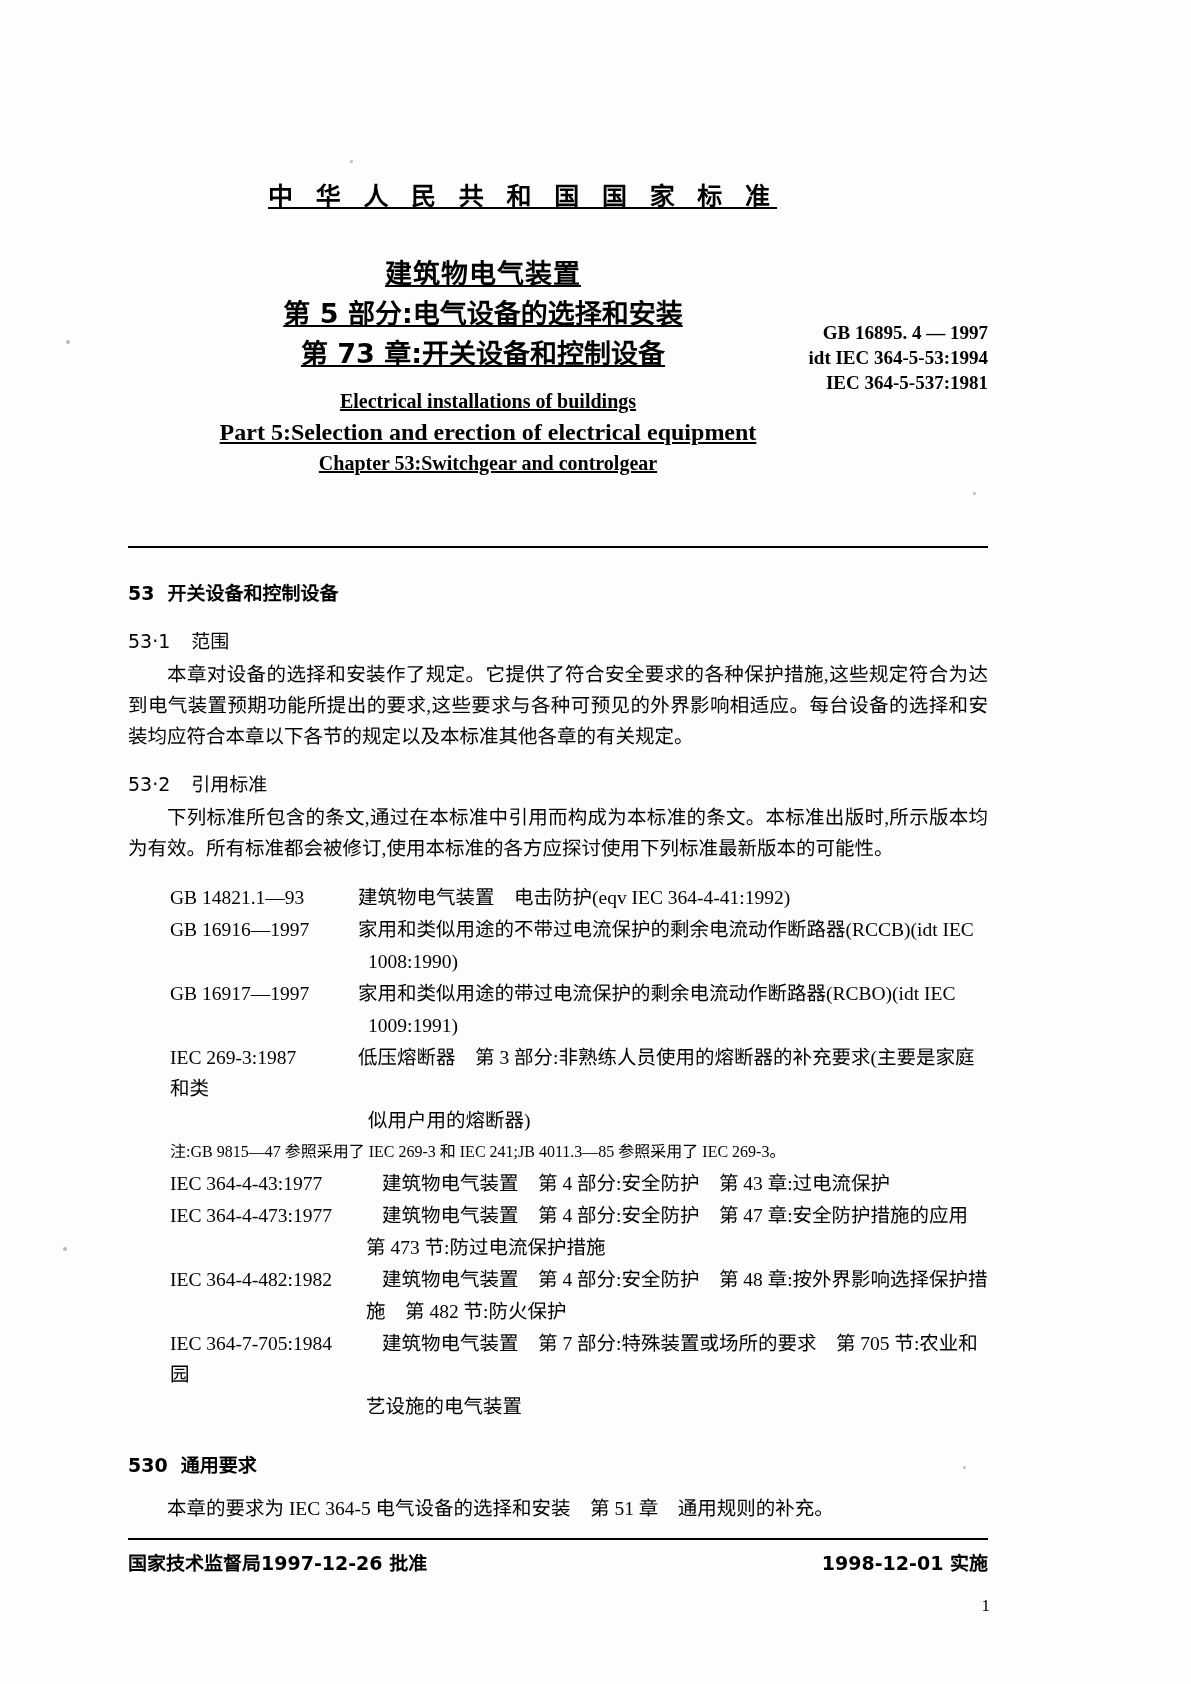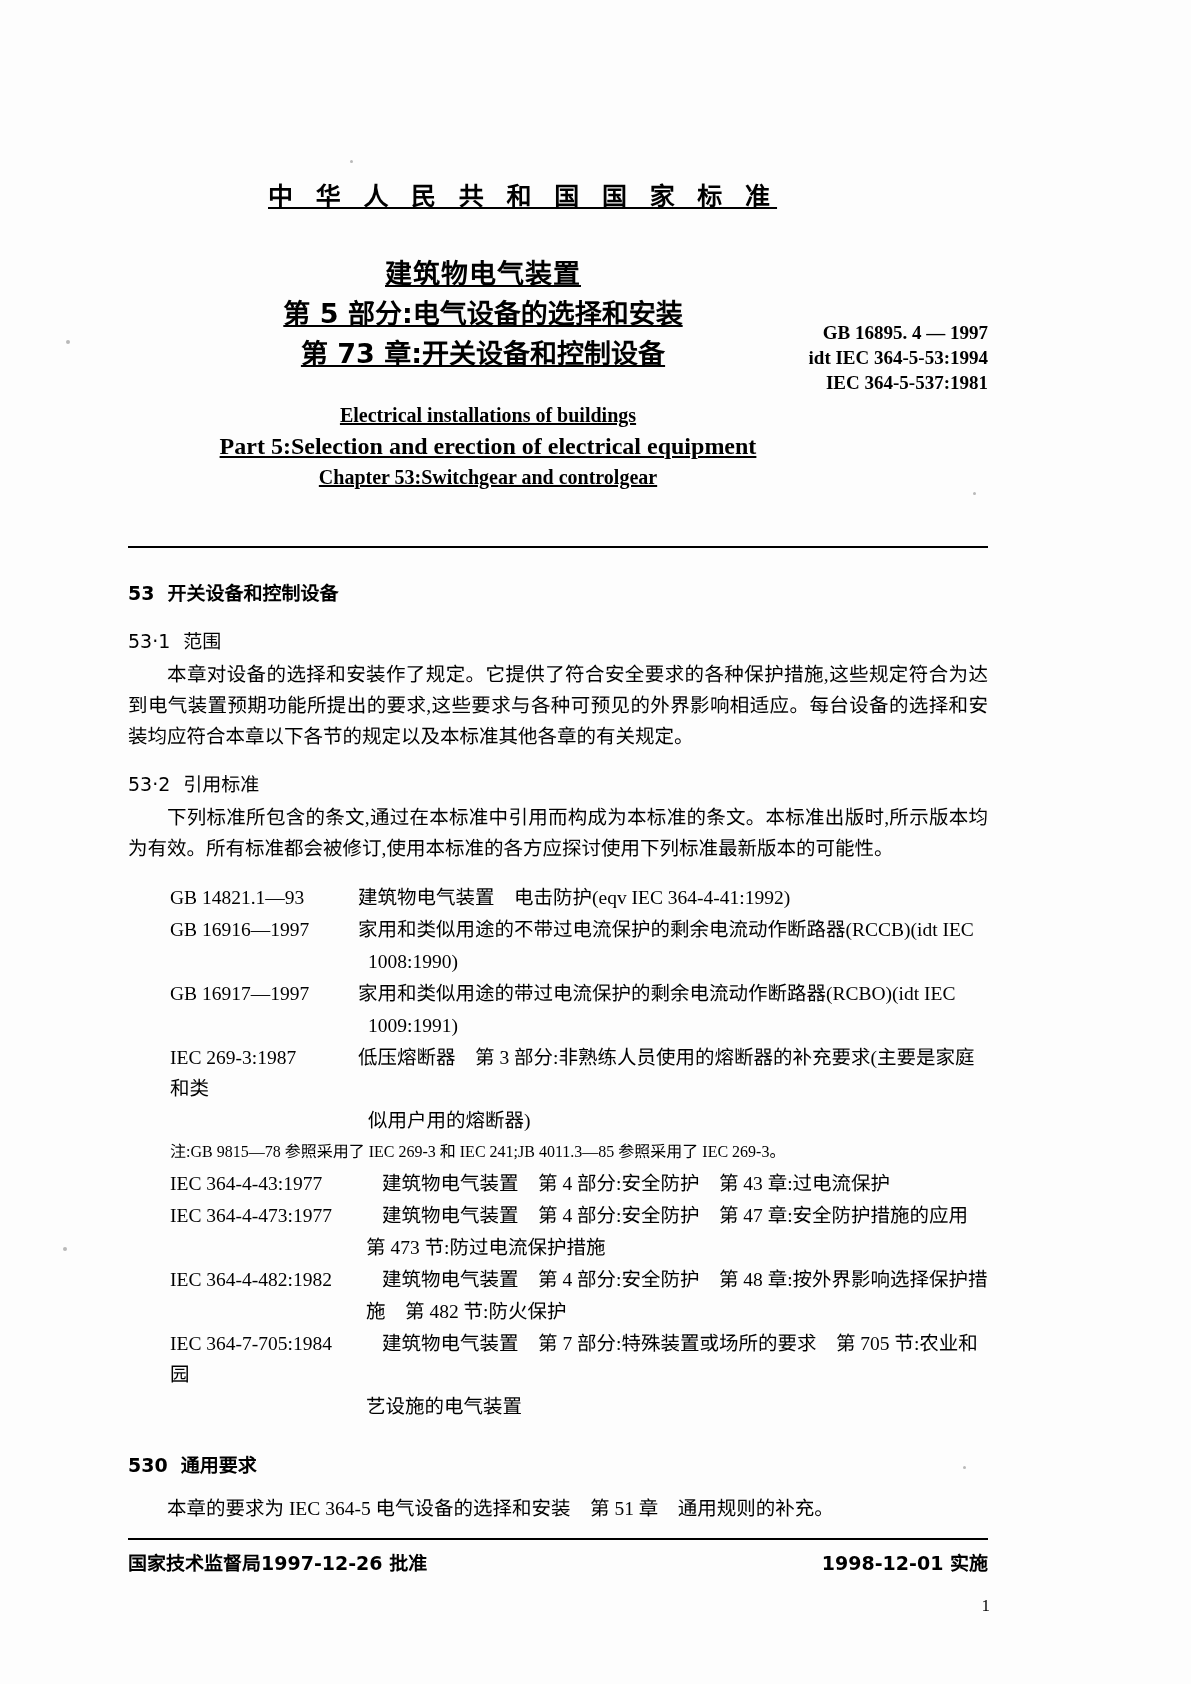--- a/index.html
+++ b/index.html
@@ -73,21 +73,21 @@
     top: 320px;
     text-align: right;
     font-family: "Liberation Serif", serif;
     font-weight: bold;
     font-size: 19px;
     line-height: 25px;
     white-space: nowrap;
   }
 
   .en-titles {
-    margin-top: 26px;
+    margin-top: 12px;
     text-align: center;
     padding-right: 140px;
     font-family: "Liberation Serif", "DejaVu Serif", serif;
     font-weight: bold;
   }
   .en-line-1 { font-size: 20px; line-height: 31px; }
   .en-line-2 { font-size: 24px; line-height: 31px; }
   .en-line-3 { font-size: 20px; line-height: 31px; }
 
   
@@ -123,21 +123,21 @@
     font-size: 19px;
     margin: 0 0 14px 0;
   }
   .h-sec .num { margin-right: 13px; }
   .h-sub {
     font-family: "DejaVu Sans", "Liberation Sans", sans-serif;
     font-size: 19px;
     font-weight: normal;
     margin: 17px 0 2px 0;
   }
-  .h-sub .num { margin-right: 13px; }
+  .h-sub .num { margin-right: 21px; }
   .para {
     text-indent: 2em;
     text-align: justify;
     margin: 0;
     font-size: 19.5px;
     line-height: 31px;
   }
   .ref-list { margin-top: 18px; }
   .ref {
     margin: 0 0 1px 0;
@@ -263,21 +263,21 @@
         <div class="ref">
           <span class="code">GB 16917—1997</span><span>家用和类似用途的带过电流保护的剩余电流动作断路器(RCBO)(idt IEC</span>
         </div>
         <div class="ref-cont">1009:1991)</div>
 
         <div class="ref">
           <span class="code">IEC 269-3:1987</span><span>低压熔断器　第 3 部分:非熟练人员使用的熔断器的补充要求(主要是家庭和类</span>
         </div>
         <div class="ref-cont">似用户用的熔断器)</div>
 
-        <div class="note">注:GB 9815—78 参照采用了 IEC 269-3 和 IEC 241;JB 4011.3—85 参照采用了 IEC 269-3。</div>
+        <div class="note">注:GB 9815—47 参照采用了 IEC 269-3 和 IEC 241;JB 4011.3—85 参照采用了 IEC 269-3。</div>
 
         <div class="ref">
           <span class="code wide">IEC 364-4-43:1977</span><span>建筑物电气装置　第 4 部分:安全防护　第 43 章:过电流保护</span>
         </div>
 
         <div class="ref">
           <span class="code wide">IEC 364-4-473:1977</span><span>建筑物电气装置　第 4 部分:安全防护　第 47 章:安全防护措施的应用</span>
         </div>
         <div class="ref-cont narrow">第 473 节:防过电流保护措施</div>
 

